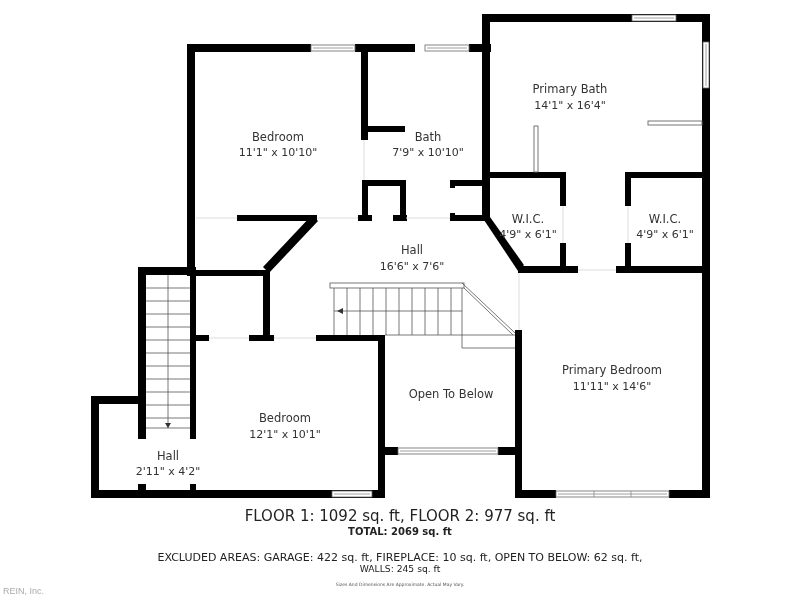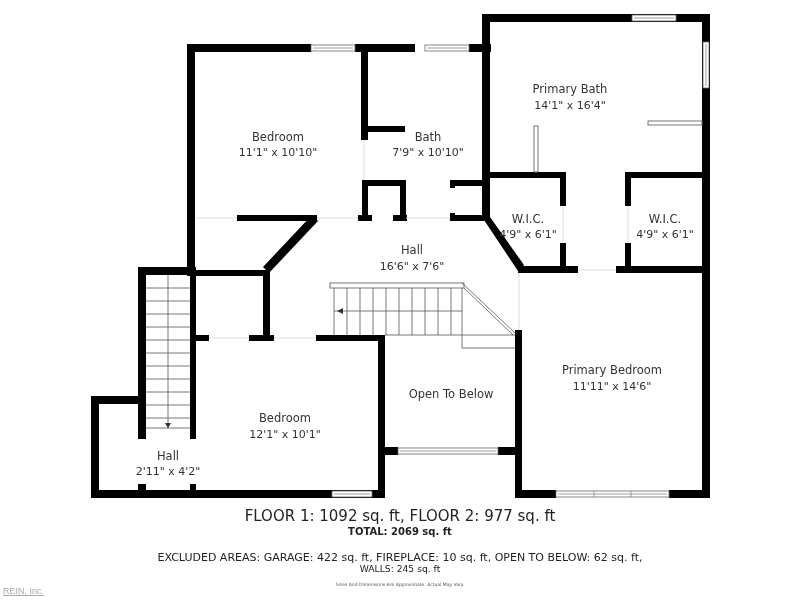--- a/index.html
+++ b/index.html
@@ -13,21 +13,21 @@
     .door-gap { stroke: #dddddd; stroke-width: 1; }
     .tick { fill: #333333; }
     .room-name { font-size: 11.5px; fill: #333333; text-anchor: middle; font-family: "DejaVu Sans", sans-serif; }
     .room-dim { font-size: 11px; fill: #333333; text-anchor: middle; font-family: "DejaVu Sans", sans-serif; }
     .footer { position: absolute; left: 0; width: 800px; text-align: center; color: #222222; font-family: "DejaVu Sans", sans-serif; }
     .footer-total { top: 526px; font-size: 10px; font-weight: bold; }
     .footer-floors { top: 507px; font-size: 15px; }
     .footer-excluded { top: 551px; font-size: 11px; }
     .footer-walls { top: 563px; font-size: 9.2px; }
     .footer-disclaimer { top: 582px; font-size: 4.5px; color: #555555; }
-    .watermark { position: absolute; left: 3px; top: 586px; font-size: 9px; color: #aaaaaa; font-family: "Liberation Sans", sans-serif; text-decoration: underline; }
+    .watermark { position: absolute; left: 3px; top: 586px; font-size: 9px; color: #aaaaaa; font-family: "Liberation Sans", sans-serif; }
   </style>
 </head>
 <body>
 
 <svg id="plan" viewBox="0 0 800 600" xmlns="http://www.w3.org/2000/svg">
   <g>
 
     <rect class="wall" x="187" y="44" width="124" height="8"></rect>
     <rect class="wall" x="355" y="44" width="60" height="8"></rect>
     <rect class="wall" x="469" y="44" width="22" height="8"></rect>

